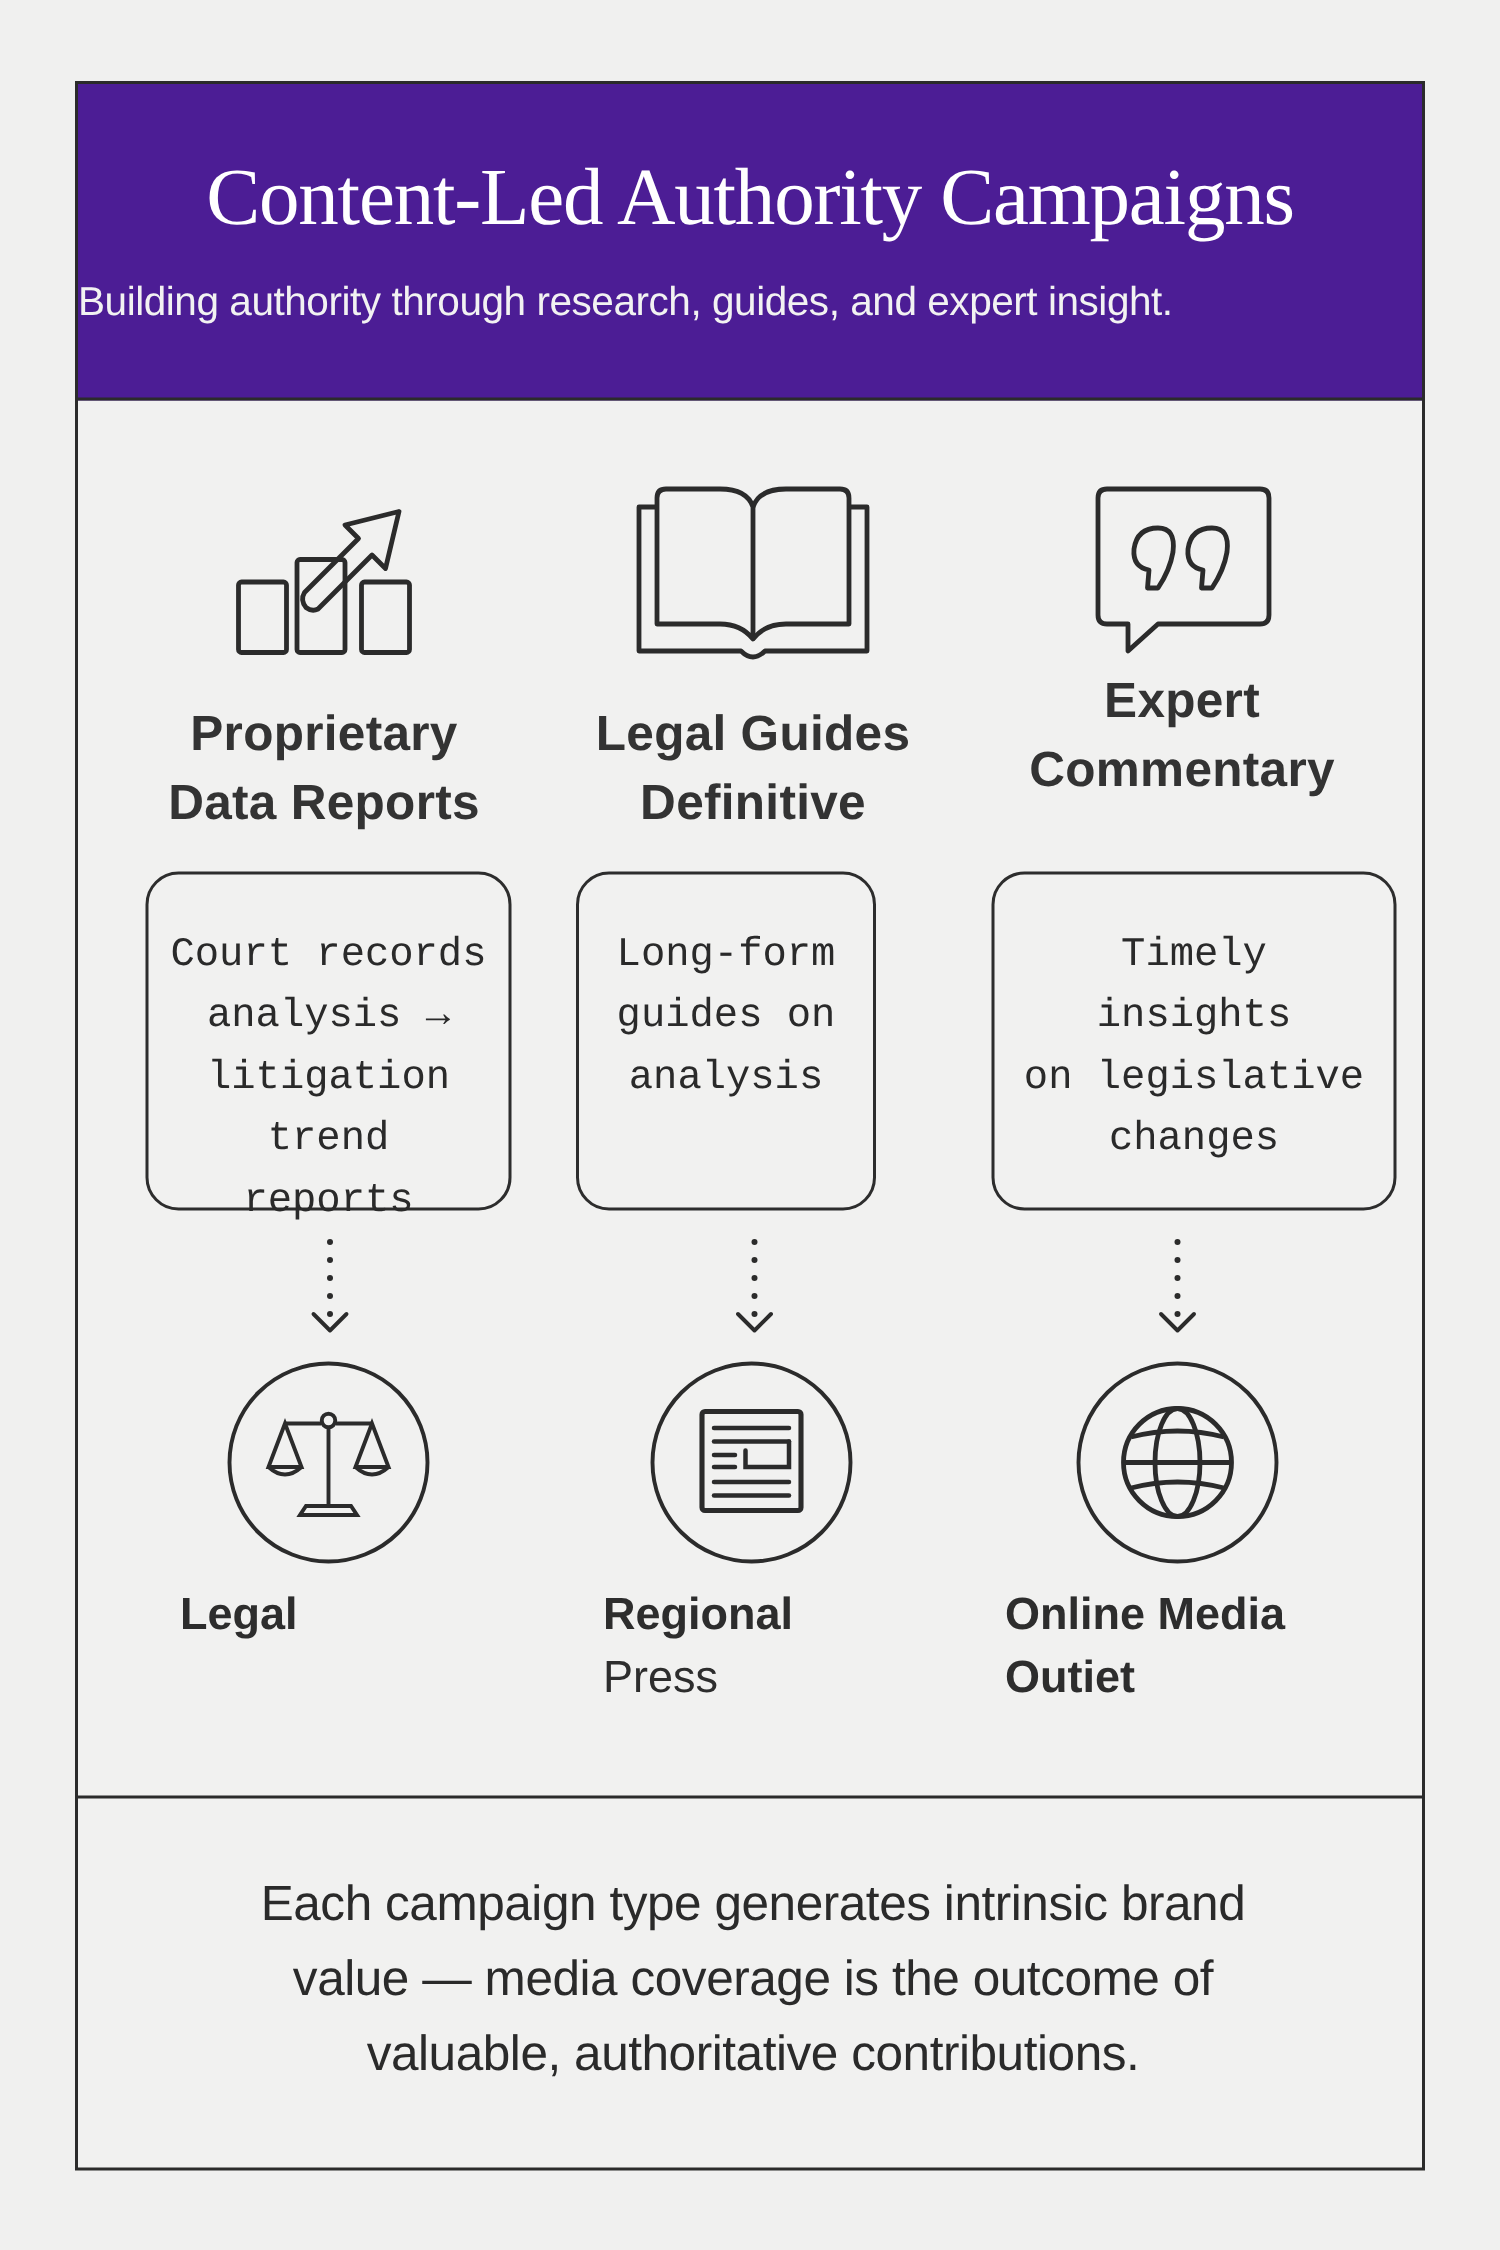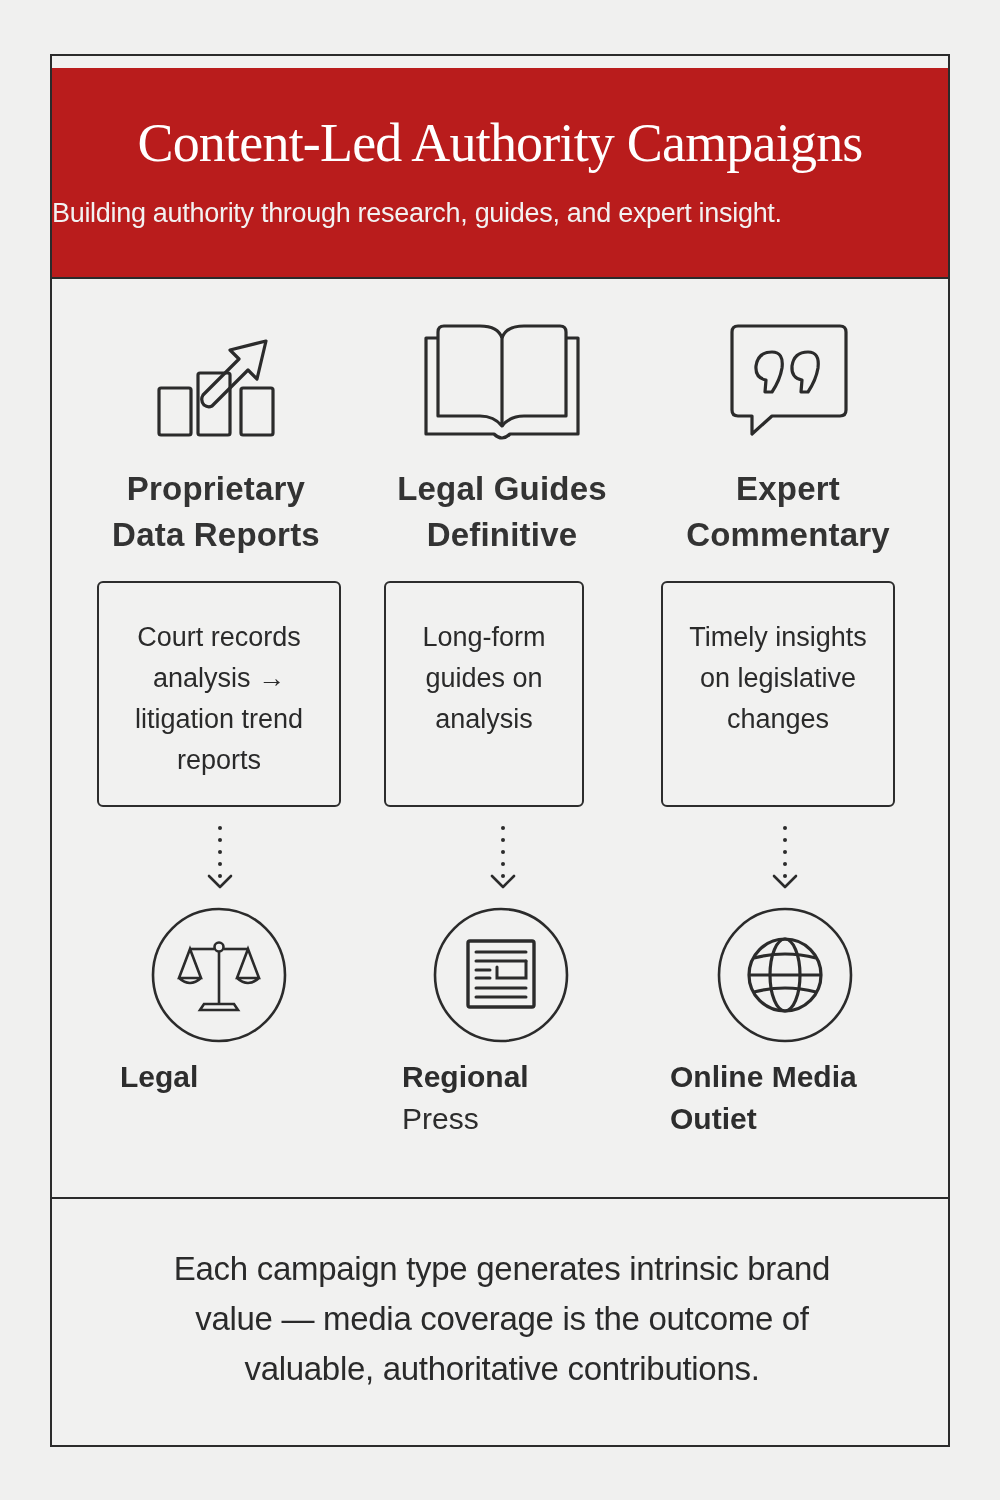--- a/index.html
+++ b/index.html
@@ -4,40 +4,41 @@
 <style>
   * { box-sizing: border-box; margin: 0; padding: 0; }
   html, body { width: 1000px; height: 1500px; background: #f0f0ef; overflow: hidden; }
   body { position: relative; font-family: "Liberation Sans", "DejaVu Sans", sans-serif; color: #2a2a2a; }
 
   .frame {
     position: absolute; left: 50px; top: 54px; width: 900px; height: 1393px;
     border: 2px solid #2b2b2b; background: #f1f1f0;
   }
   .header {
-    position: absolute; left: 0; top: 12px; width: 896px; height: 211px;
-    background: #b91c1c; border-bottom: 2px solid #2b2b2b;
+    position: absolute; left: 0; top: 0; width: 896px; height: 211px;
+    background: #4c1d95; border-bottom: 2px solid #2b2b2b;
   }
   .title {
     position: absolute; left: 0; top: 44px; width: 100%; text-align: center;
     font-family: "Liberation Serif", "DejaVu Serif", serif;
     font-size: 54px; color: #ffffff; letter-spacing: -0.8px;
   }
   .subtitle {
     position: absolute; left: 0; top: 130px; width: 100%; text-align: left;
     font-size: 27px; color: #f2f2f2; letter-spacing: -0.3px;
   }
   .icon-top { position: absolute; }
   .cat-title {
     position: absolute; text-align: center; font-weight: bold; font-size: 33px;
     line-height: 46px; color: #333; letter-spacing: 0.2px;
   }
   .desc-box {
-    position: absolute; border: 2.5px solid #2d2d2d; border-radius: 6px;
+    position: absolute; border: 2.5px solid #2d2d2d; border-radius: 22px;
     background: #f1f1f0;
+    font-family: Liberation Mono, monospace;
   }
   .desc-text {
     position: absolute; left: 0; top: 34px; width: 100%; text-align: center;
     font-size: 27px; line-height: 41px; color: #2a2a2a; padding: 0 14px;
   }
   .arrow { position: absolute; }
   .outlet-circle { position: absolute; }
   .outlet-name {
     position: absolute; text-align: left; font-size: 30px; line-height: 42px; color: #2d2d2d;
   }
@@ -151,25 +152,25 @@
       <span class="n">Press</span>
     </div>
   </div>
 
   <div>
     <svg class="icon-top" style="left:676px; top:266px;" width="124" height="118" viewBox="0 0 124 118" fill="none" stroke="#2b2b2b" stroke-width="3.2" stroke-linejoin="round">
       <path d="M10 4 L112 4 Q118 4 118 10 L118 88 Q118 94 112 94 L44 94 L24 112 L24 94 L10 94 Q4 94 4 88 L4 10 Q4 4 10 4 Z"></path>
       <path d="M44 30 Q30 30 28 44 Q27 56 38 58 L37 70 L44 70 Q52 58 54 46 Q56 30 44 30 Z"></path>
       <path d="M80 30 Q66 30 64 44 Q63 56 74 58 L73 70 L80 70 Q88 58 90 46 Q92 30 80 30 Z"></path>
     </svg>
-    <div class="cat-title" style="left:606px; top:410px; width:260px;">
+    <div class="cat-title" style="left:606px; top:388px; width:260px;">
       <div>Expert</div>
       <div>Commentary</div>
     </div>
-    <div class="desc-box" style="left:609px; top:525px; width:234px; height:226px;">
+    <div class="desc-box" style="left:609px; top:525px; width:270px; height:226px;">
       <div class="desc-text">
         <div>Timely insights</div>
         <div>on legislative</div>
         <div>changes</div>
       </div>
     </div>
     <svg class="arrow" style="left:718px; top:768px;" width="30" height="68" viewBox="0 0 30 68">
       <g fill="#2b2b2b">
           <circle cx="15" cy="4" r="2"></circle>
           <circle cx="15" cy="16" r="2"></circle>

